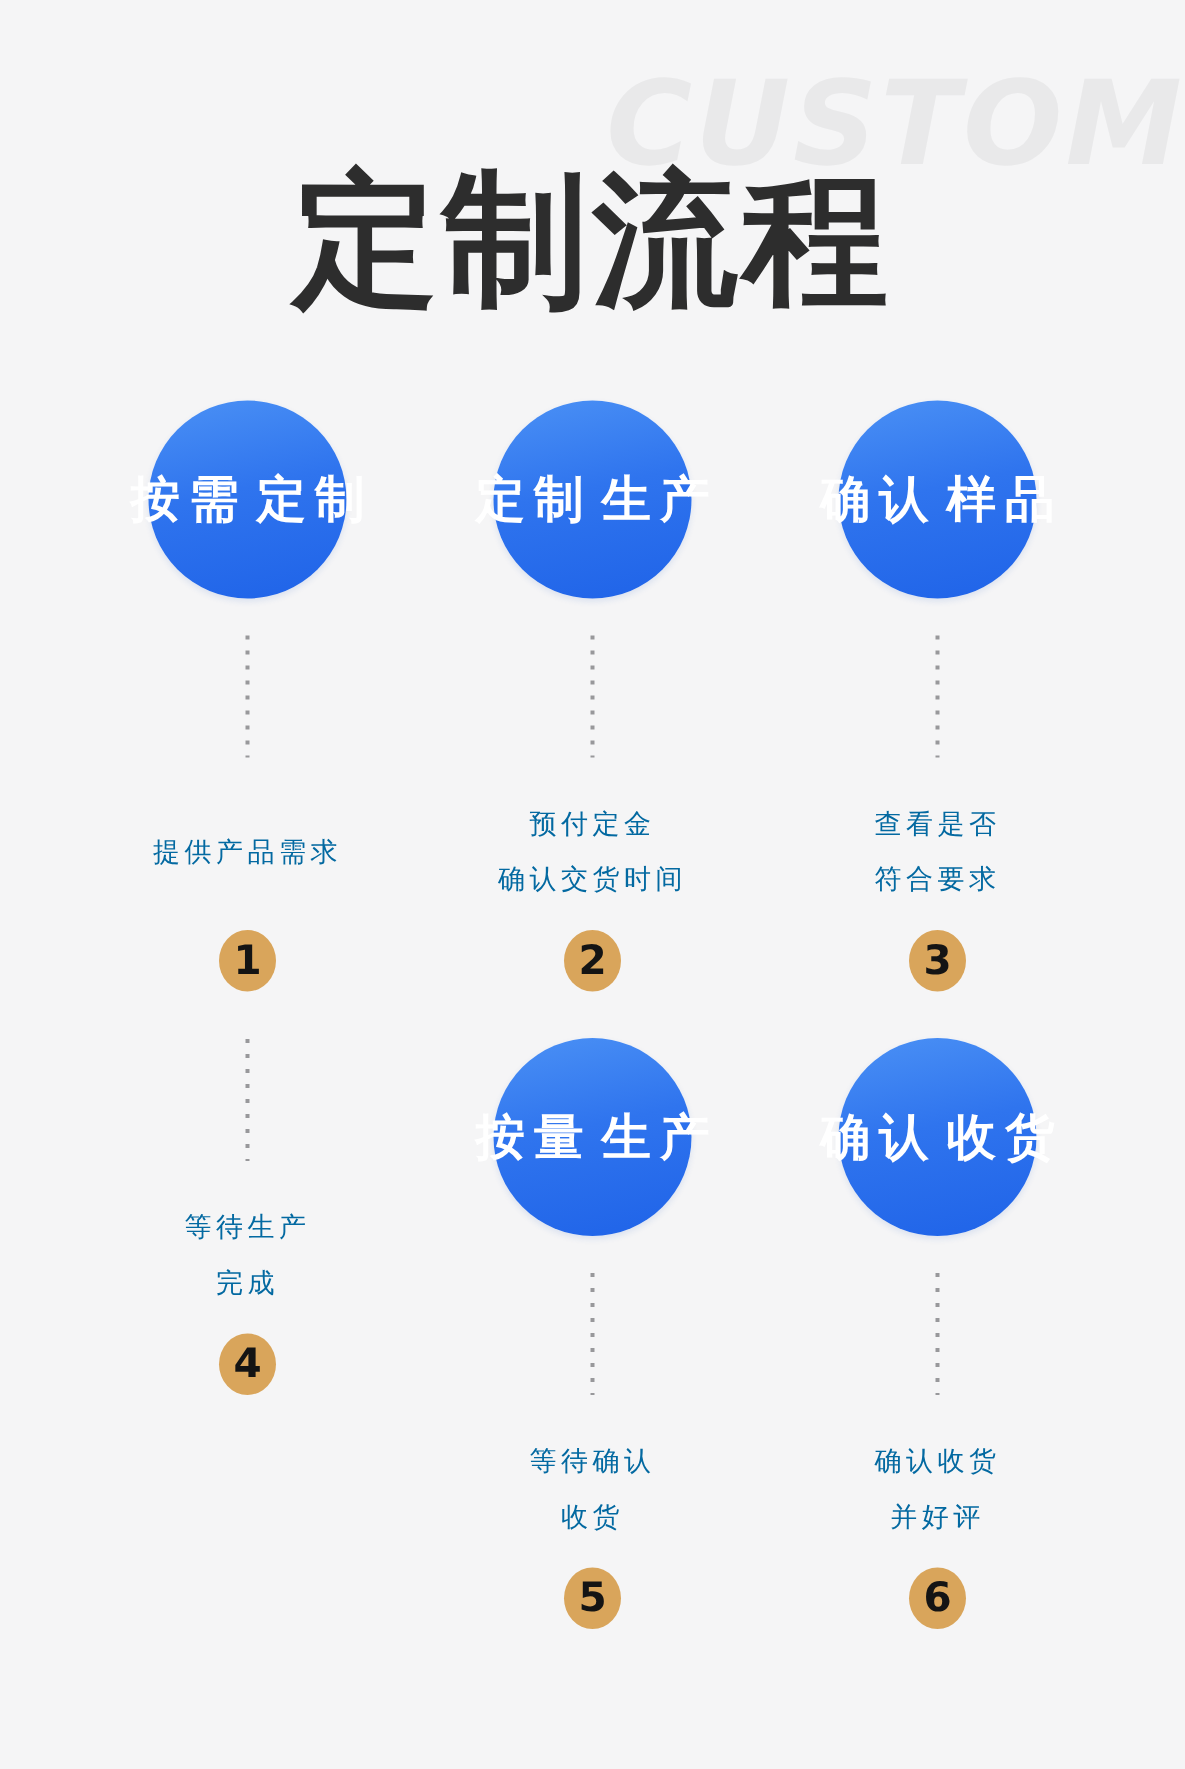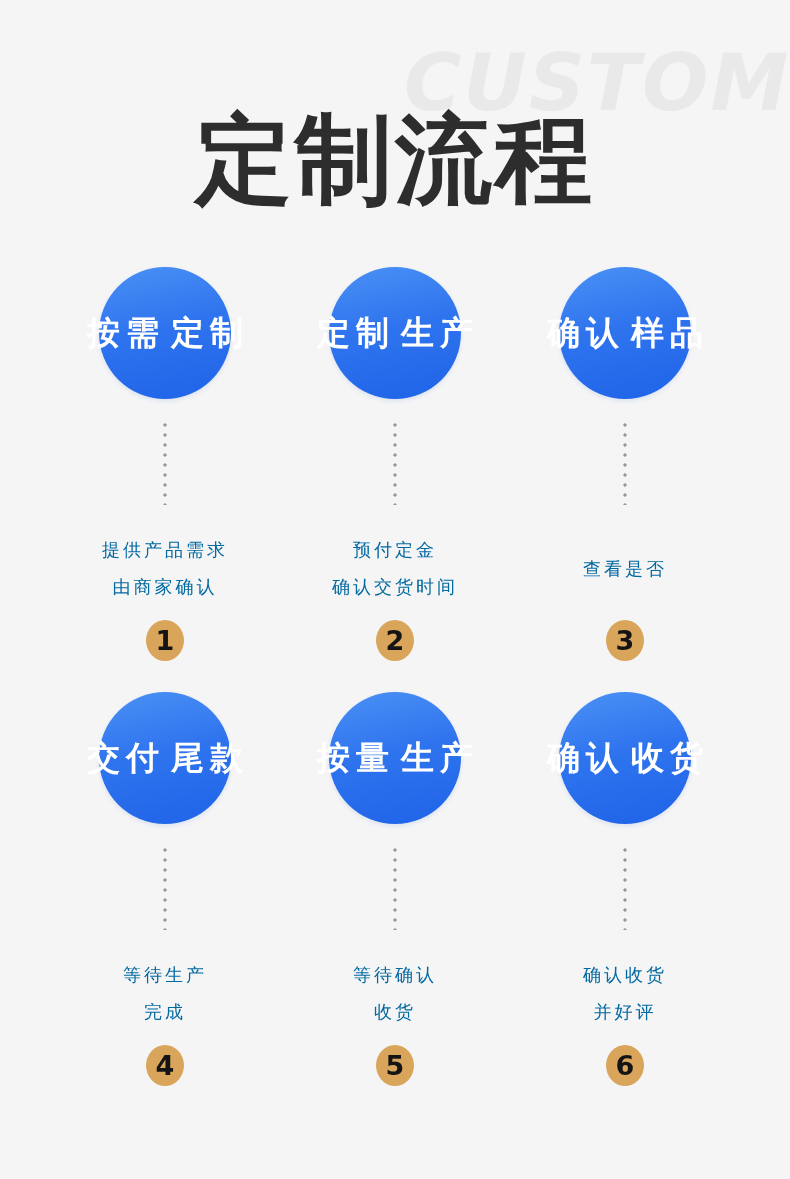--- a/index.html
+++ b/index.html
@@ -139,21 +139,20 @@
   <div class="steps-grid">
 
     <div class="step">
       <div class="circle">
         <span>按需</span>
         <span>定制</span>
       </div>
       <div class="dots"></div>
       <div class="desc">
         <span>提供产品需求</span>
-        <span>由商家确认</span>
       </div>
       <div class="badge">1</div>
     </div>
 
     <div class="step">
       <div class="circle">
         <span>定制</span>
         <span>生产</span>
       </div>
       <div class="dots"></div>
@@ -165,29 +164,26 @@
     </div>
 
     <div class="step">
       <div class="circle">
         <span>确认</span>
         <span>样品</span>
       </div>
       <div class="dots"></div>
       <div class="desc">
         <span>查看是否</span>
+        <span>符合要求</span>
       </div>
       <div class="badge">3</div>
     </div>
 
     <div class="step">
-      <div class="circle">
-        <span>交付</span>
-        <span>尾款</span>
-      </div>
       <div class="dots"></div>
       <div class="desc">
         <span>等待生产</span>
         <span>完成</span>
       </div>
       <div class="badge">4</div>
     </div>
 
     <div class="step">
       <div class="circle">

